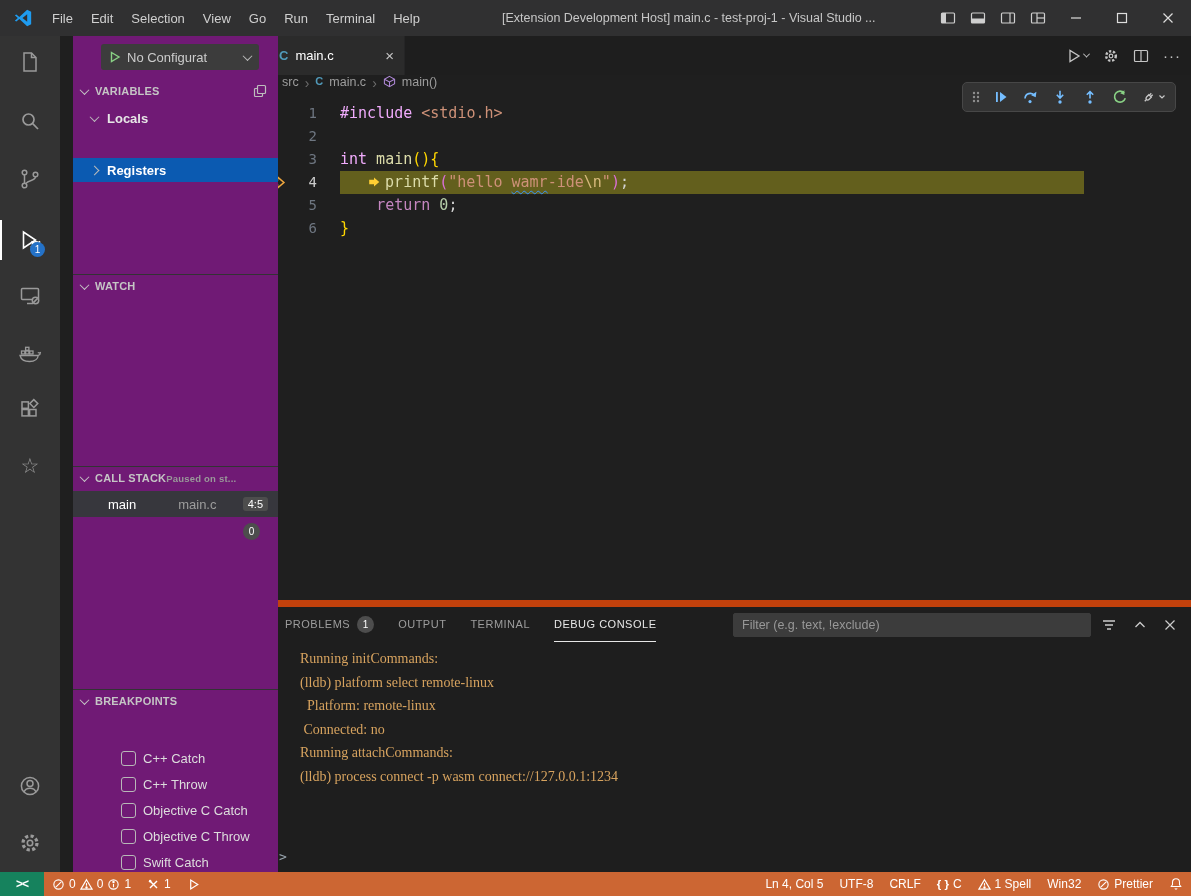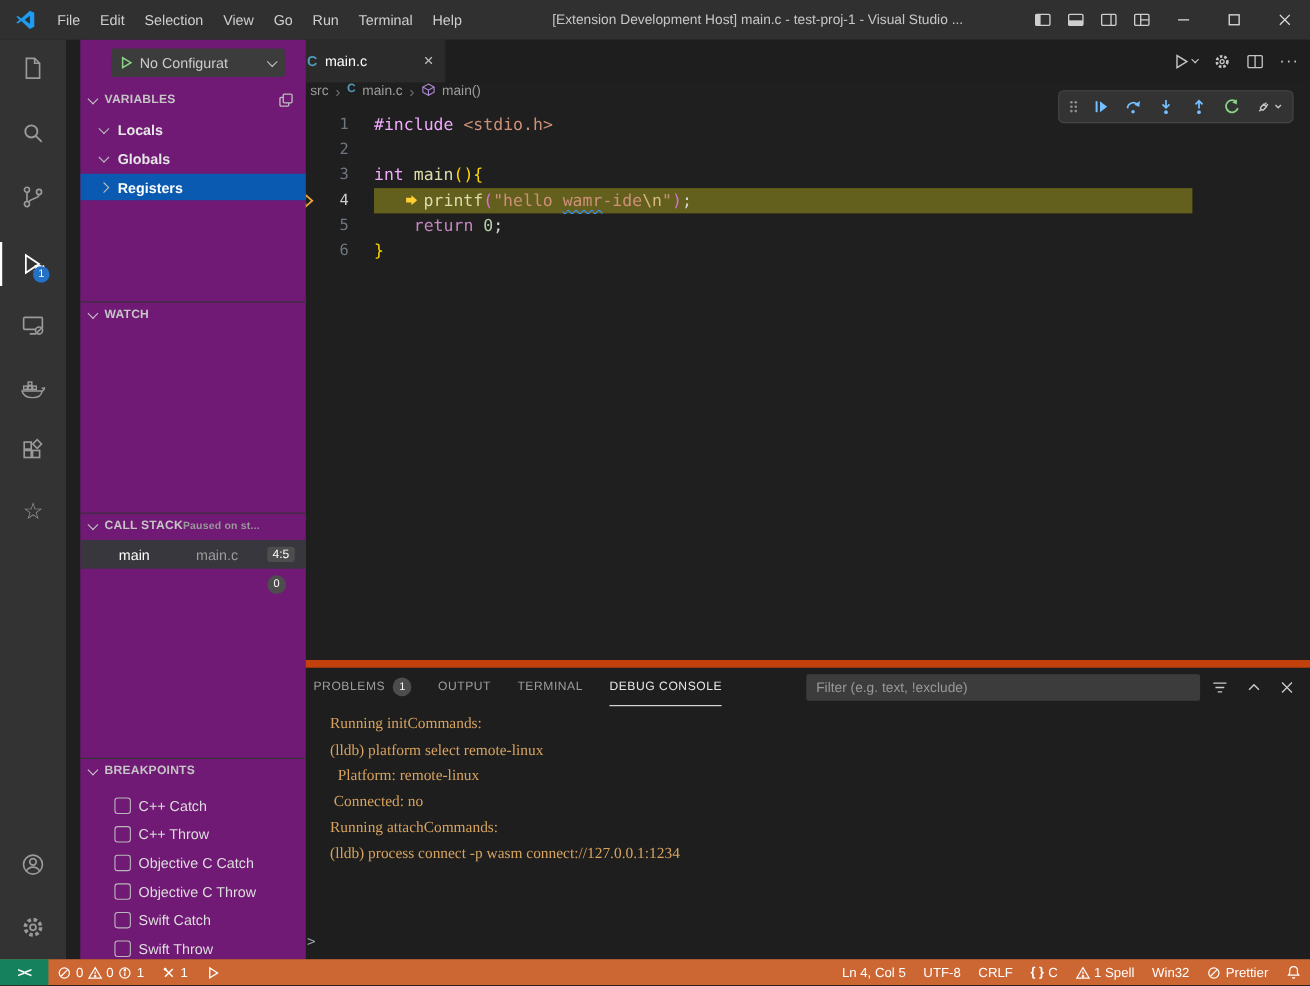--- a/index.html
+++ b/index.html
@@ -40,21 +40,21 @@
   .chev.right { transform: rotate(-45deg); }
   .tree-row { position:absolute; left:0; right:0; height:24px; display:flex; align-items:center; padding-left:18px; gap:9px; color:#e6e6e6; font-weight:600; font-size:13px; }
   .tree-row .chev { color:#bbbbbb; }
   .tree-row.selected { background:#0b5ab1; color:#ffffff; }
   .paused { font-size:9.5px; font-weight:700; color:#9a9a9a; }
   .stack-row { position:absolute; left:0; right:0; top:455px; height:26px; background:#37373d; display:flex; align-items:center; }
   .stack-name { margin-left:35px; color:#ffffff; font-size:13px; }
   .stack-file { margin-left:42px; color:#9d9d9d; font-size:13px; }
   .stack-badge { margin-left:auto; margin-right:10px; background:#4d4d4d; color:#ffffff; font-size:11px; padding:1px 5px; border-radius:3px; }
   .zero-badge { position:absolute; left:170px; top:487px; width:17px; height:17px; border-radius:50%; background:#4d4d4d; color:#fff; font-size:10px; display:flex; align-items:center; justify-content:center; }
-  .bp-row { position:absolute; left:0; right:0; height:26px; display:flex; align-items:flex-end; padding-left:31px; gap:7px; color:#dddddd; font-size:13px; }
+  .bp-row { position:absolute; left:0; right:0; height:26px; display:flex; align-items:flex-start; padding-left:48px; gap:7px; color:#dddddd; font-size:13px;margin-top:37px; }
   .bp-check { width:15px; height:15px; border:1px solid #b8b8b8; border-radius:3px; background:transparent; flex:none; }
   .hdr-action { margin-left:auto; margin-right:11px; color:#bdbdbd; }
 
   
   .editor { position:absolute; left:265px; right:0; top:36px; height:564px; background:#1f1f1f; }
   .tabbar { position:absolute; top:0; left:0; right:0; height:39px; background:#1e1e1e; display:flex; }
   .tab { width:140px; height:39px; background:#2b2b2b; display:flex; align-items:center; padding:0 10px 0 14px; gap:7px; border-right:1px solid #252526; }
   .tab .c-ico { color:#519aba; font-weight:700; font-size:13px; }
   .tab .lbl { color:#ffffff; font-size:13px; flex:1; }
   .tab .close { color:#c5c5c5; font-size:15px; }
@@ -254,24 +254,20 @@
       <span class="hdr-action">
         <svg width="14" height="14" viewBox="0 0 14 14" fill="none" stroke="currentColor" stroke-width="1.2">
             <rect x="4.5" y="1.5" width="8" height="8" rx="1"></rect>
             <path d="M9.5 9.5 V11.5 a1 1 0 0 1 -1 1 H2.5 a1 1 0 0 1 -1 -1 V5.5 a1 1 0 0 1 1 -1 H4.5"></path>
           </svg>
       </span>
     </div>
     <div class="tree-row" style="top:70px">
       <span class="chev down"></span>
       <span>Locals</span>
-    </div>
-    <div class="tree-row" style="top:96px">
-      <span class="chev down"></span>
-      <span>Globals</span>
     </div>
     <div class="tree-row selected" style="top:122px">
       <span class="chev right"></span>
       <span>Registers</span>
     </div>
 
     <div class="sect-sep" style="top:238px"></div>
     <div class="sect-header" style="top:239px">
       <span class="chev down" style="margin-right:7px"></span>
       <span>WATCH</span>

